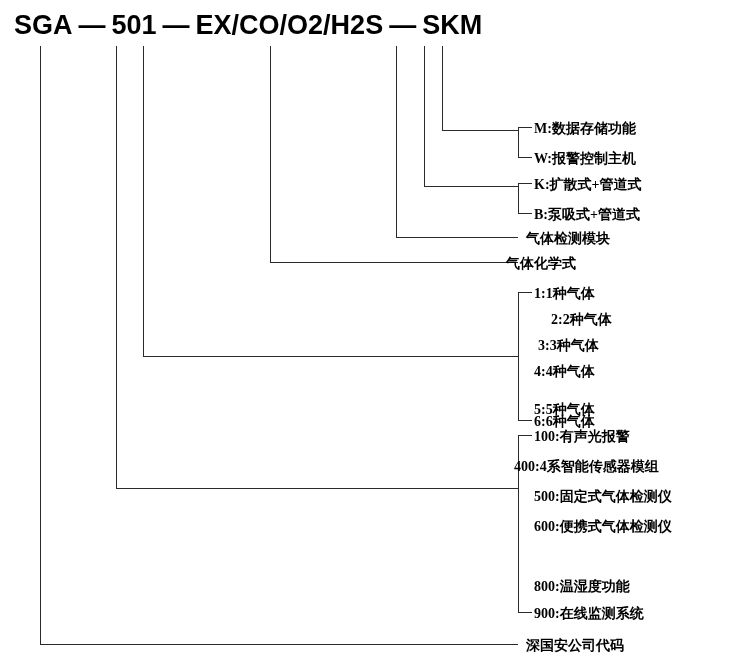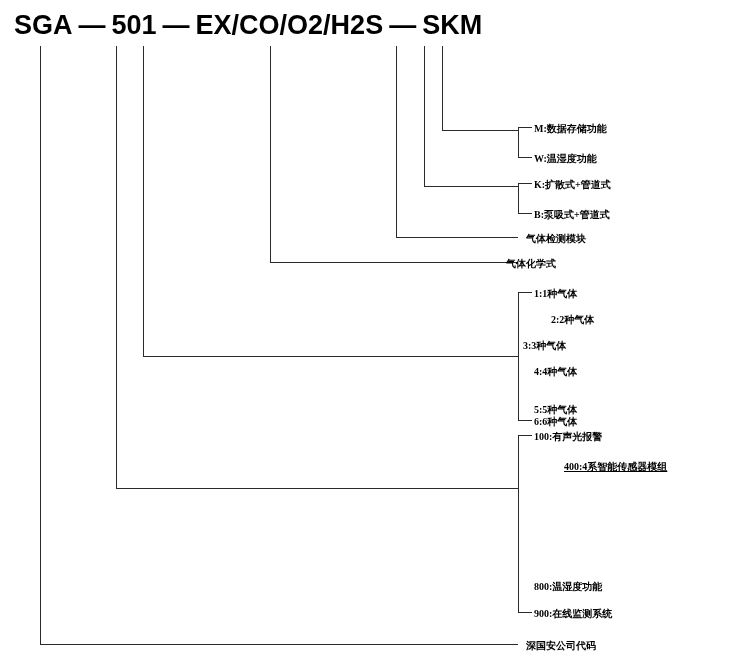--- a/index.html
+++ b/index.html
@@ -38,21 +38,21 @@
     position: absolute;
     background: #2a2a2a;
   }
   .ln.h { height: 1px; }
   .ln.v { width: 1px; }
 
   
   .lbl {
     position: absolute;
     font-family: "Liberation Serif", serif;
-    font-size: 10px;
+    font-size: 14px;
     font-weight: bold;
     white-space: nowrap;
     line-height: 15px;
   }
 </style>
 </head>
 <body>
 
 <div id="root">
 
@@ -78,45 +78,47 @@
   <div class="ln v" style="left:116px; top:46px; height:442px;"></div>
   <div class="ln h" style="left:116px; top:488px; width:402px;"></div>
 
   <div class="ln v" style="left:40px; top:46px; height:598px;"></div>
   <div class="ln h" style="left:40px; top:644px; width:478px;"></div>
 
   <div class="ln v" style="left:518px; top:127px; height:30px;"></div>
   <div class="ln h" style="left:518px; top:127px; width:14px;"></div>
   <div class="ln h" style="left:518px; top:157px; width:14px;"></div>
   <div class="lbl" style="left:534px; top:121px;">M:数据存储功能</div>
-  <div class="lbl" style="left:534px; top:151px;">W:温湿度功能</div>
+  <div class="lbl" style="left:534px; top:151px;">W:报警控制主机</div>
 
   <div class="ln v" style="left:518px; top:183px; height:30px;"></div>
   <div class="ln h" style="left:518px; top:183px; width:14px;"></div>
   <div class="ln h" style="left:518px; top:213px; width:14px;"></div>
   <div class="lbl" style="left:534px; top:177px;">K:扩散式+管道式</div>
   <div class="lbl" style="left:534px; top:207px;">B:泵吸式+管道式</div>
 
   <div class="lbl" style="left:526px; top:231px;">气体检测模块</div>
 
   <div class="lbl" style="left:506px; top:256px;">气体化学式</div>
 
   <div class="ln v" style="left:518px; top:292px; height:128px;"></div>
   <div class="ln h" style="left:518px; top:292px; width:14px;"></div>
   <div class="ln h" style="left:518px; top:420px; width:14px;"></div>
   <div class="lbl" style="left:534px; top:286px;">1:1种气体</div>
   <div class="lbl" style="left:551px; top:312px;">2:2种气体</div>
-  <div class="lbl" style="left:523px; top:338px;">3:3种气体</div>
+  <div class="lbl" style="left:538px; top:338px;">3:3种气体</div>
   <div class="lbl" style="left:534px; top:364px;">4:4种气体</div>
   <div class="lbl" style="left:534px; top:402px;">5:5种气体</div>
   <div class="lbl" style="left:534px; top:414px;">6:6种气体</div>
 
   <div class="ln v" style="left:518px; top:435px; height:177px;"></div>
   <div class="ln h" style="left:518px; top:435px; width:14px;"></div>
   <div class="ln h" style="left:518px; top:612px; width:14px;"></div>
   <div class="lbl" style="left:534px; top:429px;">100:有声光报警</div>
-  <div class="lbl" style="left:564px; top:459px;text-decoration:underline;">400:4系智能传感器模组</div>
+  <div class="lbl" style="left:514px; top:459px;">400:4系智能传感器模组</div>
+  <div class="lbl" style="left:534px; top:489px;">500:固定式气体检测仪</div>
+  <div class="lbl" style="left:534px; top:519px;">600:便携式气体检测仪</div>
   <div class="lbl" style="left:534px; top:579px;">800:温湿度功能</div>
   <div class="lbl" style="left:534px; top:606px;">900:在线监测系统</div>
 
   <div class="lbl" style="left:526px; top:638px;">深国安公司代码</div>
 
 </div>
 
 </body></html>

